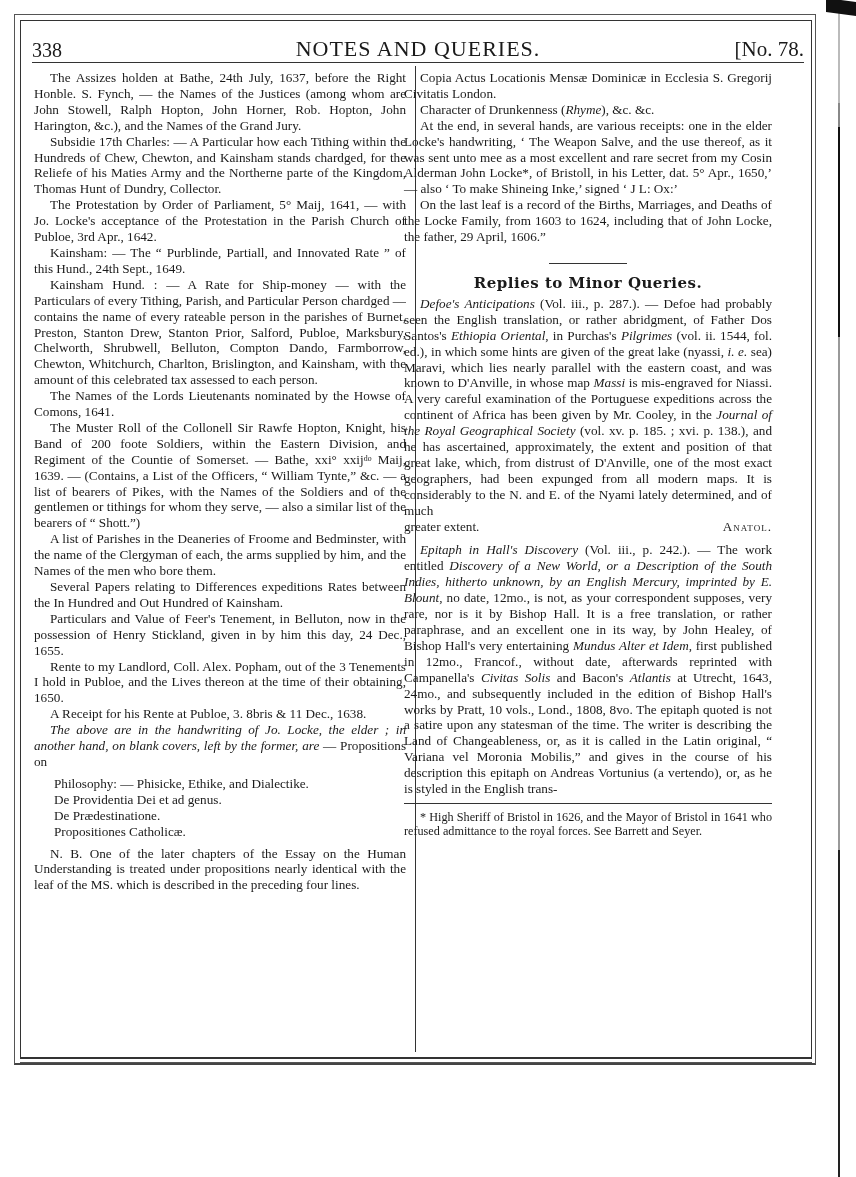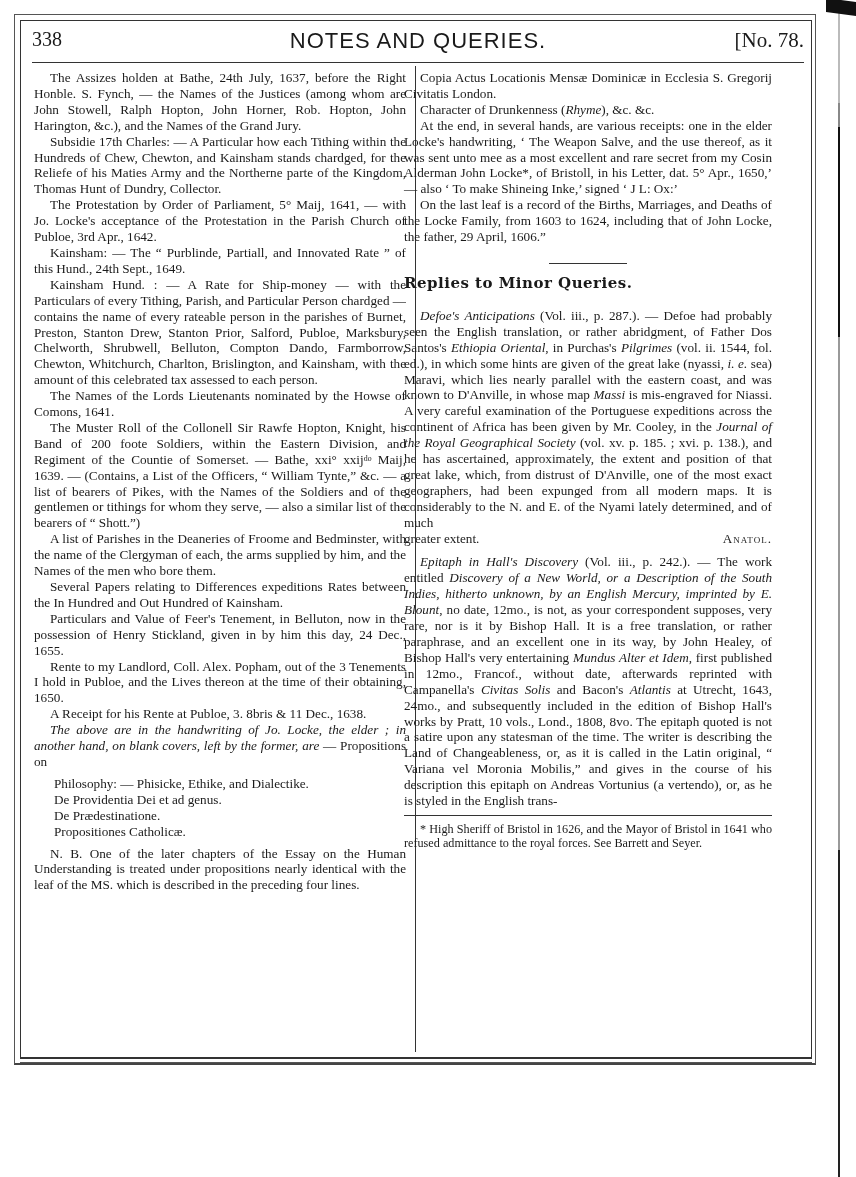--- a/index.html
+++ b/index.html
@@ -7,37 +7,37 @@
          font-family: "DejaVu Serif", "Liberation Serif", serif; color: #1a1a1a; }
   .outer-frame { position: absolute; left: 14px; top: 14px; width: 800px; height: 1048px;
                  border-left: 1px solid #555; border-top: 1px solid #555; border-bottom: 2px solid #444; border-right: 1px solid #555; }
   .inner-frame { position: absolute; left: 20px; top: 20px; width: 790px; height: 1036px;
                  border: 1px solid #333; border-bottom: 2px solid #333; }
   .right-edge { position: absolute; left: 838px; top: 10px; width: 2px; height: 1167px;
                 background: linear-gradient(#bbb 0 8%, #888 8% 10%, #111 10% 28%, #999 28% 72%, #222 72% 100%); }
   .corner-shadow { position: absolute; right: 0; top: 0; width: 30px; height: 14px;
                    background: #111; transform: skewY(8deg); }
   .header { position: absolute; left: 32px; top: 28px; width: 772px; height: 34px;
-            display: flex; align-items: flex-start; justify-content: space-between;
+            display: flex; align-items: flex-end; justify-content: space-between;
             border-bottom: 1px solid #333; }
   .page-num { font-family: "Liberation Serif", serif; font-size: 20px; width: 80px; }
-  .journal-title { font-family: Liberation Sans, sans-serif; font-size: 22px; letter-spacing: 1px; flex: 1; text-align: center; }
+  .journal-title { font-family: Liberation Serif, serif; font-size: 22px; letter-spacing: 1px; flex: 1; text-align: center; }
   .issue-num { font-family: "Liberation Serif", serif; font-size: 21px; width: 80px; text-align: right; }
   .col { position: absolute; top: 70px; font-family: "Liberation Serif", serif; font-size: 13.2px; line-height: 15.9px;
          text-align: justify; hyphens: manual; }
   .col-left { left: 34px; width: 372px; }
   .col-right { left: 404px; width: 368px; }
   .col-divider { position: absolute; left: 415px; top: 66px; width: 1px; height: 986px; background: #333; }
   p { margin: 0; text-indent: 16px; }
   .list-block { margin: 6px 0 6px 20px; }
   .list-block div { text-indent: 0; }
   i, .it { font-style: italic; }
   .rule-short { width: 78px; height: 1px; background: #333; margin: 18px auto 12px; }
-  .section-heading { font-family: "DejaVu Serif", serif; font-weight: bold; font-size: 15px;
-                     letter-spacing: 0.5px; margin-bottom: 16px; text-indent: 0; }
+  .section-heading { text-align: center; font-family: "DejaVu Serif", serif; font-weight: bold; font-size: 15px;
+                     letter-spacing: 0.5px; margin-bottom: 4px; text-indent: 0; }
   .signature { text-align: right; font-variant: small-caps; letter-spacing: 1px; }
   .sig-line { display: flex; justify-content: space-between; }
   .footnote-rule { height: 1px; background: #333; margin: 6px 0 6px; }
   .footnote { font-size: 12.2px; line-height: 14.5px; }
   .bottom-rule { position: absolute; left: 20px; top: 1062px; width: 792px; height: 1px; background: #555; }
 </style>
 </head>
 <body>
 
 <div class="right-edge"></div>

